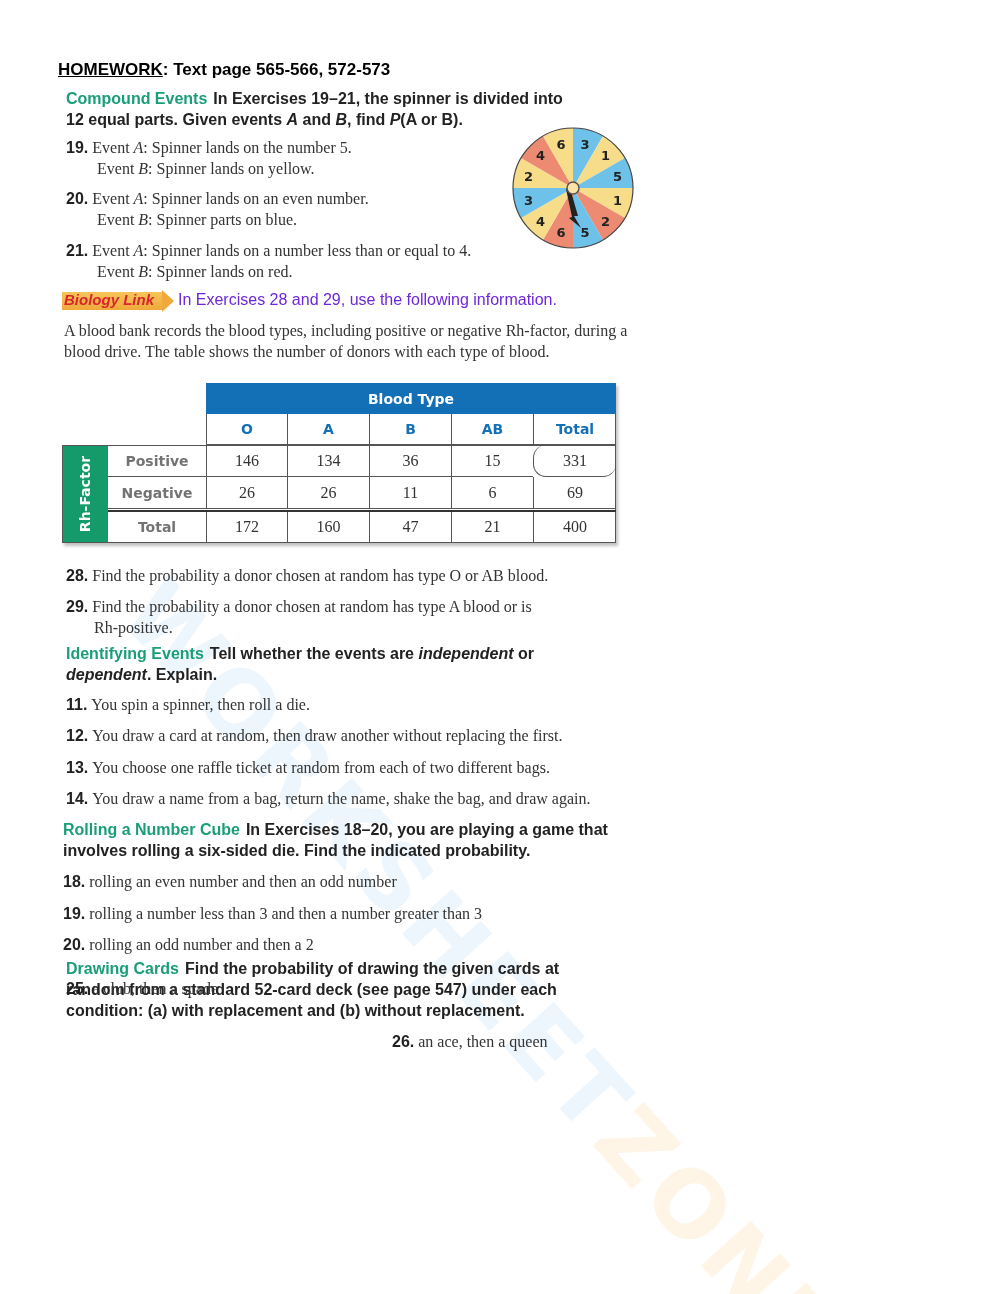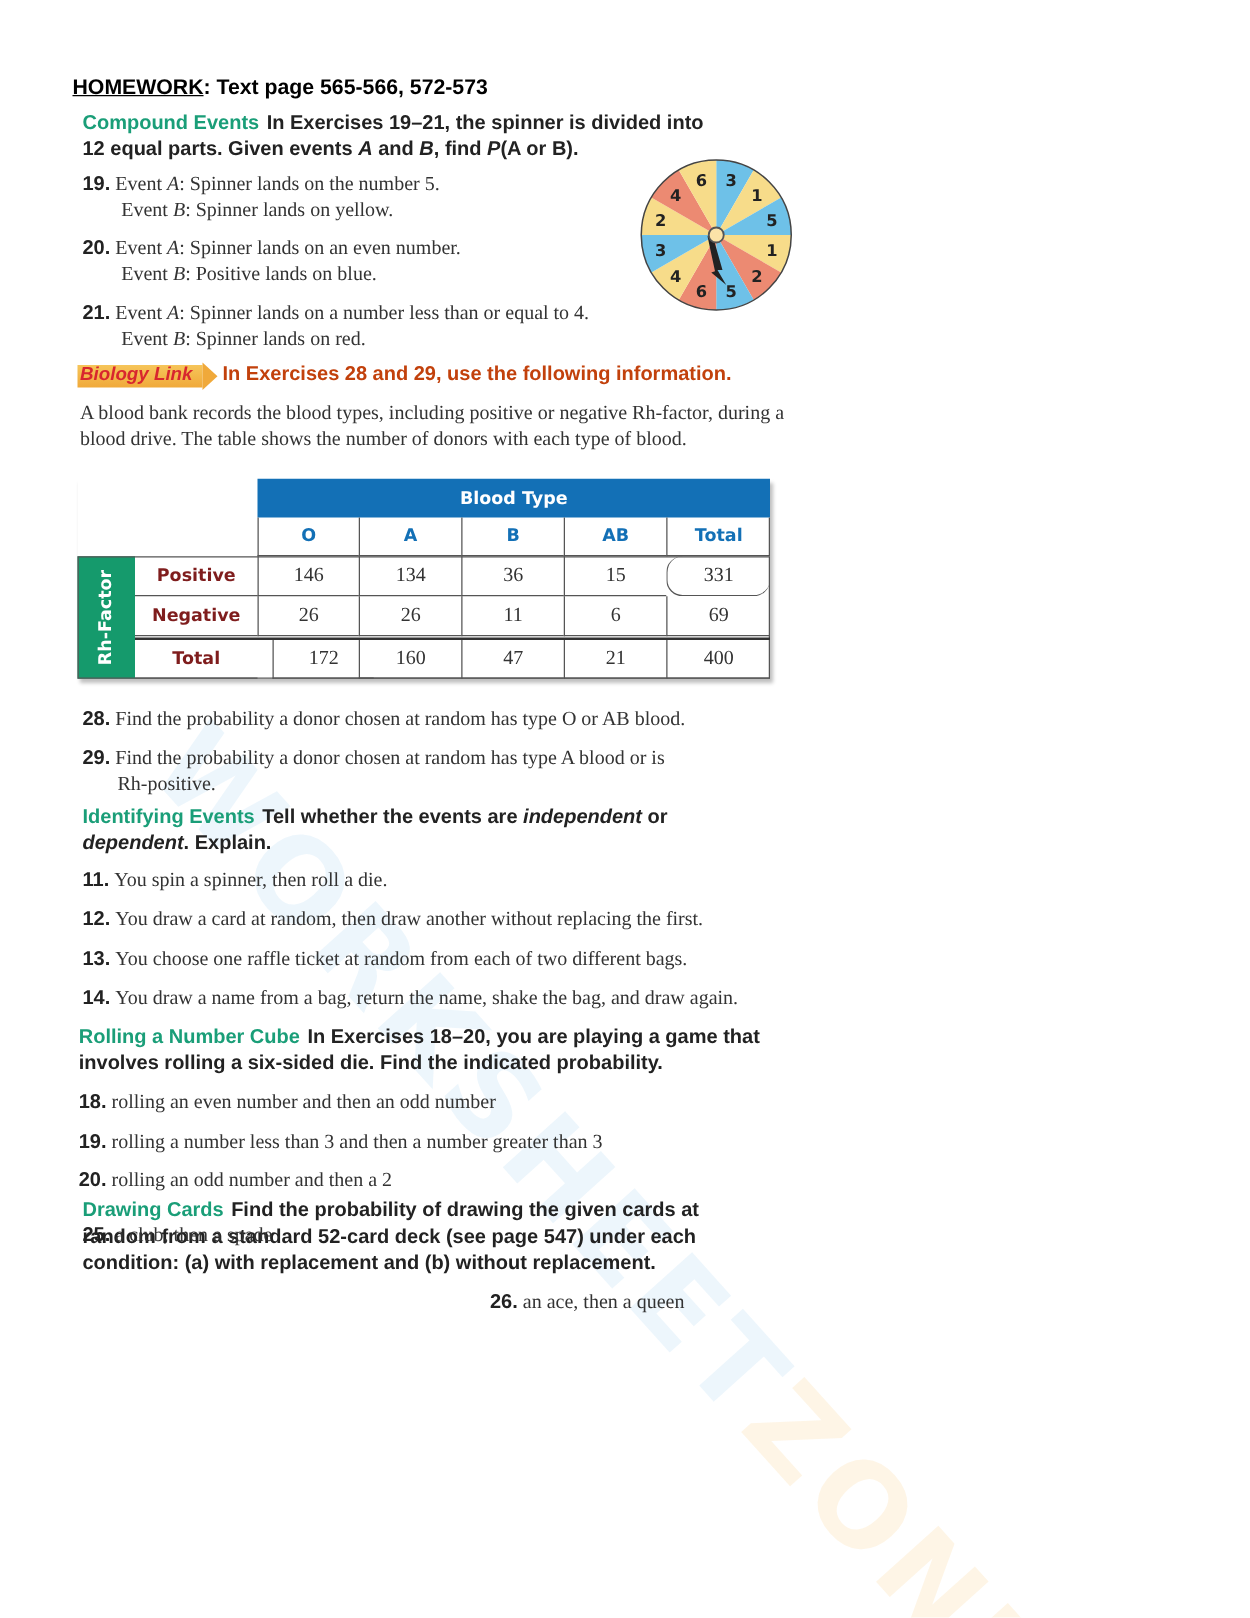--- a/index.html
+++ b/index.html
@@ -54,21 +54,21 @@
   .bio-tag .arrow:after {
     content: ""; position: absolute; right: -12px; top: -2px;
     border-left: 12px solid #f0a93a; border-top: 11px solid transparent; border-bottom: 11px solid transparent;
   }
   .bio-tag .lbl {
     position: absolute; left: 2px; top: 0px;
     font-family: "Liberation Sans", sans-serif; font-weight: bold; font-style: italic; font-size: 15px; color: #d8262e;
   }
   .bio-text {
     position: absolute; left: 178px; top: 291px;
-    font-family: "Liberation Sans", sans-serif; font-weight: bold; font-size: 16px; color: #c2410c;
+    font-family: "Liberation Sans", sans-serif; font-weight: normal; font-size: 16px; color: #6d28d9;
   }
 
   
   .spinner { position: absolute; left: 511px; top: 126px; width: 124px; height: 124px; }
 
   
   .bt { position: absolute; left: 62px; top: 383px; width: 554px; height: 160px; box-shadow: 2px 3px 3px rgba(0,0,0,0.25); }
   .bt .hdr {
     position: absolute; left: 144px; top: 0; width: 410px; height: 31px;
     background: #1370b6; color: #fff;
@@ -86,21 +86,21 @@
     position: absolute; left: 0; top: 62px; width: 46px; height: 98px; background: #159a6c;
   }
   .bt .side span {
     position: absolute; left: 50%; top: 50%;
     transform: translate(-50%,-50%) rotate(-90deg);
     color: #fff; font-family: "DejaVu Sans", sans-serif; font-weight: bold; font-size: 14px; white-space: nowrap;
   }
   .bt .rowhdr {
     position: absolute; left: 46px; width: 98px; height: 32px;
     display: flex; align-items: center; justify-content: center;
-    font-family: "DejaVu Sans", sans-serif; font-weight: bold; font-size: 14px; color: #7f1d1d;
+    font-family: "DejaVu Sans", sans-serif; font-weight: bold; font-size: 14px; color: #737373;
     border-bottom: 1px solid #555; box-sizing: border-box;
   }
   .bt .cell {
     position: absolute; height: 32px;
     display: flex; align-items: center; justify-content: center;
     font-family: "Liberation Serif", serif; font-size: 16px; color: #333;
     border-left: 1px solid #555; border-bottom: 1px solid #555; box-sizing: border-box;
   }
   .bt .frame { position: absolute; left: 0; top: 62px; width: 554px; height: 98px; border: 1px solid #555; box-sizing: border-box; pointer-events: none; }
   .bt .frame2 { position: absolute; left: 144px; top: 31px; width: 410px; height: 31px; border-right: 1px solid #555; box-sizing: border-box; pointer-events: none; }
@@ -119,21 +119,21 @@
     <span class="lead">Compound Events</span><span>In Exercises 19–21, the spinner is divided into</span><br>
     <span>12 equal parts. Given events </span><i>A</i><span> and </span><i>B</i><span>, find </span><i>P</i><span>(A or B).</span>
   </div>
 
   <div class="ex" style="top:137px;">
     <span class="num">19.</span><span>Event </span><i>A</i><span>: Spinner lands on the number 5.</span>
     <span class="indent"><span>Event </span><i>B</i><span>: Spinner lands on yellow.</span></span>
   </div>
   <div class="ex" style="top:188px;">
     <span class="num">20.</span><span>Event </span><i>A</i><span>: Spinner lands on an even number.</span>
-    <span class="indent"><span>Event </span><i>B</i><span>: Positive lands on blue.</span></span>
+    <span class="indent"><span>Event </span><i>B</i><span>: Spinner parts on blue.</span></span>
   </div>
   <div class="ex" style="top:240px;">
     <span class="num">21.</span><span>Event </span><i>A</i><span>: Spinner lands on a number less than or equal to 4.</span>
     <span class="indent"><span>Event </span><i>B</i><span>: Spinner lands on red.</span></span>
   </div>
 
   <svg class="spinner" id="spinner" viewBox="-62 -62 124 124">
       <path d="M0,0 L3.67394039744206e-15,-60 A60,60 0 0 1 30.000000000000007,-51.96152422706631 Z" fill="#6ec1e8"></path>
       <text x="11.905676074715965" y="-39.432588009297135" text-anchor="middle" font-family="DejaVu Sans, sans-serif" font-weight="bold" font-size="13" fill="#222">3</text>
       <path d="M0,0 L30.000000000000007,-51.96152422706631 A60,60 0 0 1 51.96152422706632,-29.999999999999996 Z" fill="#f7dc8a"></path>
@@ -186,21 +186,21 @@
       <div class="cell" style="left: 307px; width: 82px; top: 62px;">36</div>
       <div class="cell" style="left: 389px; width: 82px; top: 62px;">15</div>
       <div class="cell" style="left: 471px; width: 83px; top: 62px; border-radius: 13px;">331</div>
       <div class="rowhdr" style="top: 94px;">Negative</div>
       <div class="cell" style="left: 144px; width: 81px; top: 94px;">26</div>
       <div class="cell" style="left: 225px; width: 82px; top: 94px;">26</div>
       <div class="cell" style="left: 307px; width: 82px; top: 94px;">11</div>
       <div class="cell" style="left: 389px; width: 82px; top: 94px;">6</div>
       <div class="cell" style="left: 471px; width: 83px; top: 94px;">69</div>
       <div class="rowhdr" style="top: 128px;">Total</div>
-      <div class="cell" style="left: 156px; width: 81px; top: 128px;">172</div>
+      <div class="cell" style="left: 144px; width: 81px; top: 128px;">172</div>
       <div class="cell" style="left: 225px; width: 82px; top: 128px;">160</div>
       <div class="cell" style="left: 307px; width: 82px; top: 128px;">47</div>
       <div class="cell" style="left: 389px; width: 82px; top: 128px;">21</div>
       <div class="cell" style="left: 471px; width: 83px; top: 128px;">400</div>
       <div class="frame"></div>
       <div class="frame2"></div>
       <div class="thick"></div>
     </div>
 
   <div class="ex" style="top:565px;">

